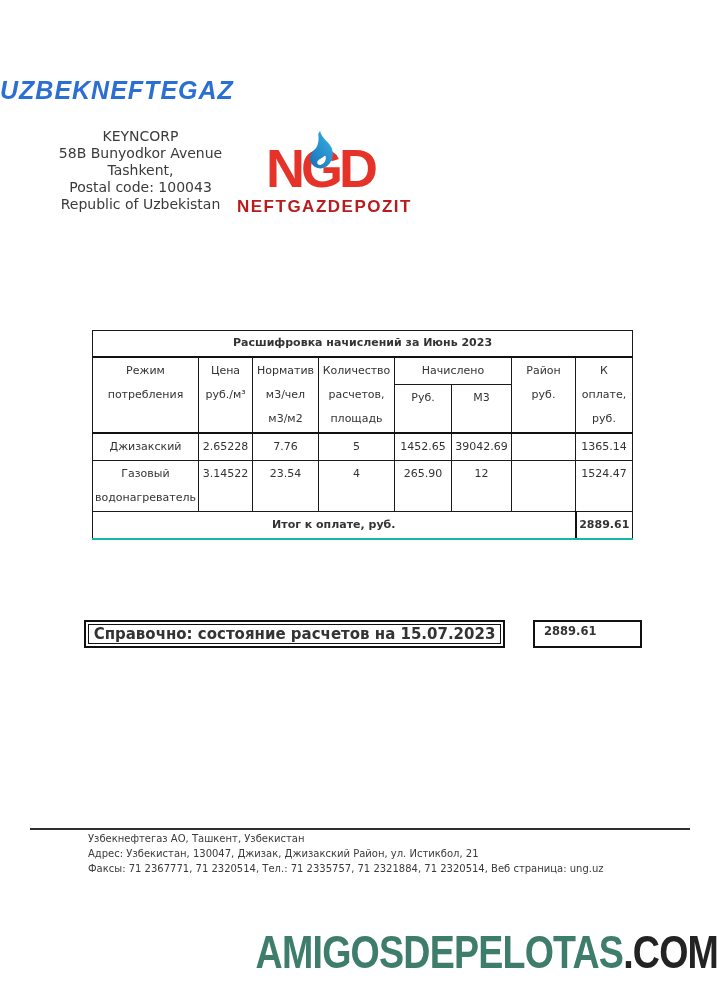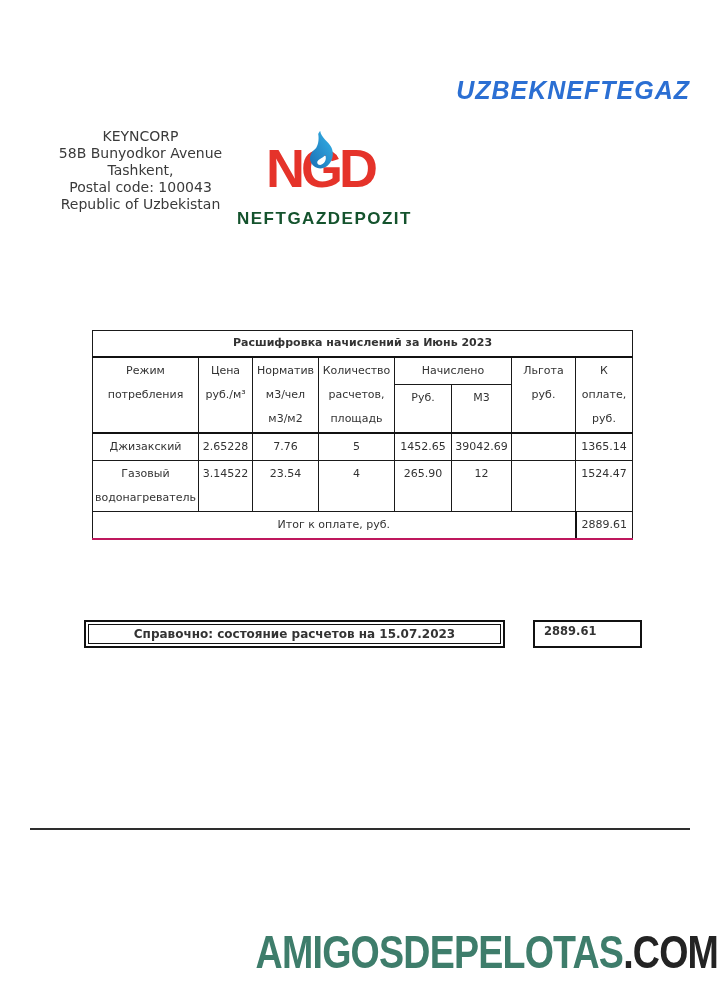--- a/index.html
+++ b/index.html
@@ -5,21 +5,21 @@
   * { margin:0; padding:0; box-sizing:border-box; }
   body { background:#888; font-family:"DejaVu Sans", sans-serif; }
   .page {
     position:relative; width:720px; height:1000px; margin:0 auto;
     background:#ffffff; overflow:hidden; color:#3b3b3b;
   }
   .pre { white-space:pre-line; }
 
   
   .doc-title {
-    position:absolute; left:0; top:76px; width:690px; text-align:right;
+    position:absolute; left:0; top:76px; width:690px; text-align:left;
     font-family:"Liberation Sans", sans-serif;
     font-size:25px; font-weight:bold; font-style:italic;
     letter-spacing:1px; color:#2b6fd3;
   }
   .addr {
     position:absolute; font-size:14px; line-height:17px; text-align:center;
     color:#3a3a3a;
   }
   .addr-left  { left:48px;  top:128px; width:185px; }
   .addr-right { left:478px; top:130px; width:205px; }
@@ -30,50 +30,50 @@
     position:relative; display:inline-block;
     font-family:"Liberation Sans", sans-serif;
     font-size:54px; line-height:44px; font-weight:bold;
     letter-spacing:-4px; color:#e5332a;
   }
   .flame {
     position:absolute; left:50%; top:-15px; transform:translateX(-46%);
     width:30px; height:42px; z-index:2;
   }
   .logo-name {
-    margin-top:18px;
-    font-family:"Liberation Sans", sans-serif;
-    font-size:17px; font-weight:bold; letter-spacing:1.5px; color:#14532d;
+    margin-top:6px;
+    font-family:"Liberation Sans", sans-serif;
+    font-size:17px; font-weight:bold; letter-spacing:1.5px; color:#b91c1c;
   }
 
   
   .bill-table-wrap { position:absolute; left:92px; top:330px; }
   table.bill {
     border-collapse:collapse; table-layout:fixed; width:540px;
     font-size:11px; color:#333;
   }
   table.bill th, table.bill td {
     border:1px solid #1a1a1a; vertical-align:top; text-align:center;
     font-weight:normal; padding:1px 2px; line-height:24px;
     white-space:pre-line; overflow:hidden;margin-top:28px;
   }
   tr.row-title td { font-weight:bold; border-bottom:2px solid #111; line-height:22px; }
   .hb { border-bottom:2px solid #111 !important; }
-  tr.row-total td { font-weight:normal; border-bottom:2px solid #be185d; }
+  tr.row-total td { font-weight:bold; border-bottom:2px solid #14b8a6; }
   td.num-right { text-align:right; padding-right:3px; }
   tr.row-total td.num-right { border-left:2px solid #111; }
 
   
   .ref-box {
     position:absolute; left:84px; top:620px; width:421px; height:28px;
     border:2px solid #111; padding:2px;
   }
   .ref-box-inner {
     width:100%; height:100%; border:1px solid #111;
-    font-size:12px; font-weight:bold; text-align:center; line-height:18px;
+    font-size:15px; font-weight:bold; text-align:center; line-height:18px;
     color:#333;
   }
   .ref-value-box {
     position:absolute; left:533px; top:620px; width:109px; height:28px;
     border:2px solid #111; font-size:11.5px; font-weight:bold;
     padding:2px 0 0 9px; color:#333;
   }
 
   
   .footer-rule { position:absolute; left:30px; top:828px; width:660px; height:2px; background:#2e2e2e; }
@@ -144,21 +144,21 @@
 потребления</th>
         <th rowspan="2" class="hb">Цена
 руб./м³</th>
         <th rowspan="2" class="hb">Норматив
 м3/чел
 м3/м2</th>
         <th rowspan="2" class="hb">Количество
 расчетов,
 площадь</th>
         <th colspan="2">Начислено</th>
-        <th rowspan="2" class="hb">Льгота
+        <th rowspan="2" class="hb">Район
 руб.</th>
         <th rowspan="2" class="hb">К
 оплате,
 руб.</th>
       </tr>
       <tr style="height:48px">
         <th class="hb">Руб.</th>
         <th class="hb">М3</th>
       </tr>
       <tr style="height:25px">
@@ -189,18 +189,23 @@
     </tbody>
       </table>
   </div>
 
   <div class="ref-box">
     <div class="ref-box-inner">Справочно: состояние  расчетов на 15.07.2023</div>
   </div>
   <div class="ref-value-box">2889.61</div>
 
   <div class="footer-rule"></div>
+  <div class="footer-text">
+    <div>Узбекнефтегаз АО, Ташкент, Узбекистан</div>
+    <div>Адрес: Узбекистан, 130047, Джизак,  Джизакский Район, ул. Истикбол, 21</div>
+    <div>Факсы: 71 2367771, 71 2320514, Тел.: 71 2335757, 71 2321884, 71 2320514, Веб страница: ung.uz</div>
+  </div>
 
   <div class="watermark">
     <span class="wm-name">AMIGOSDEPELOTAS</span><span class="wm-tld">.COM</span>
   </div>
 
 </div>
 
 </body></html>

